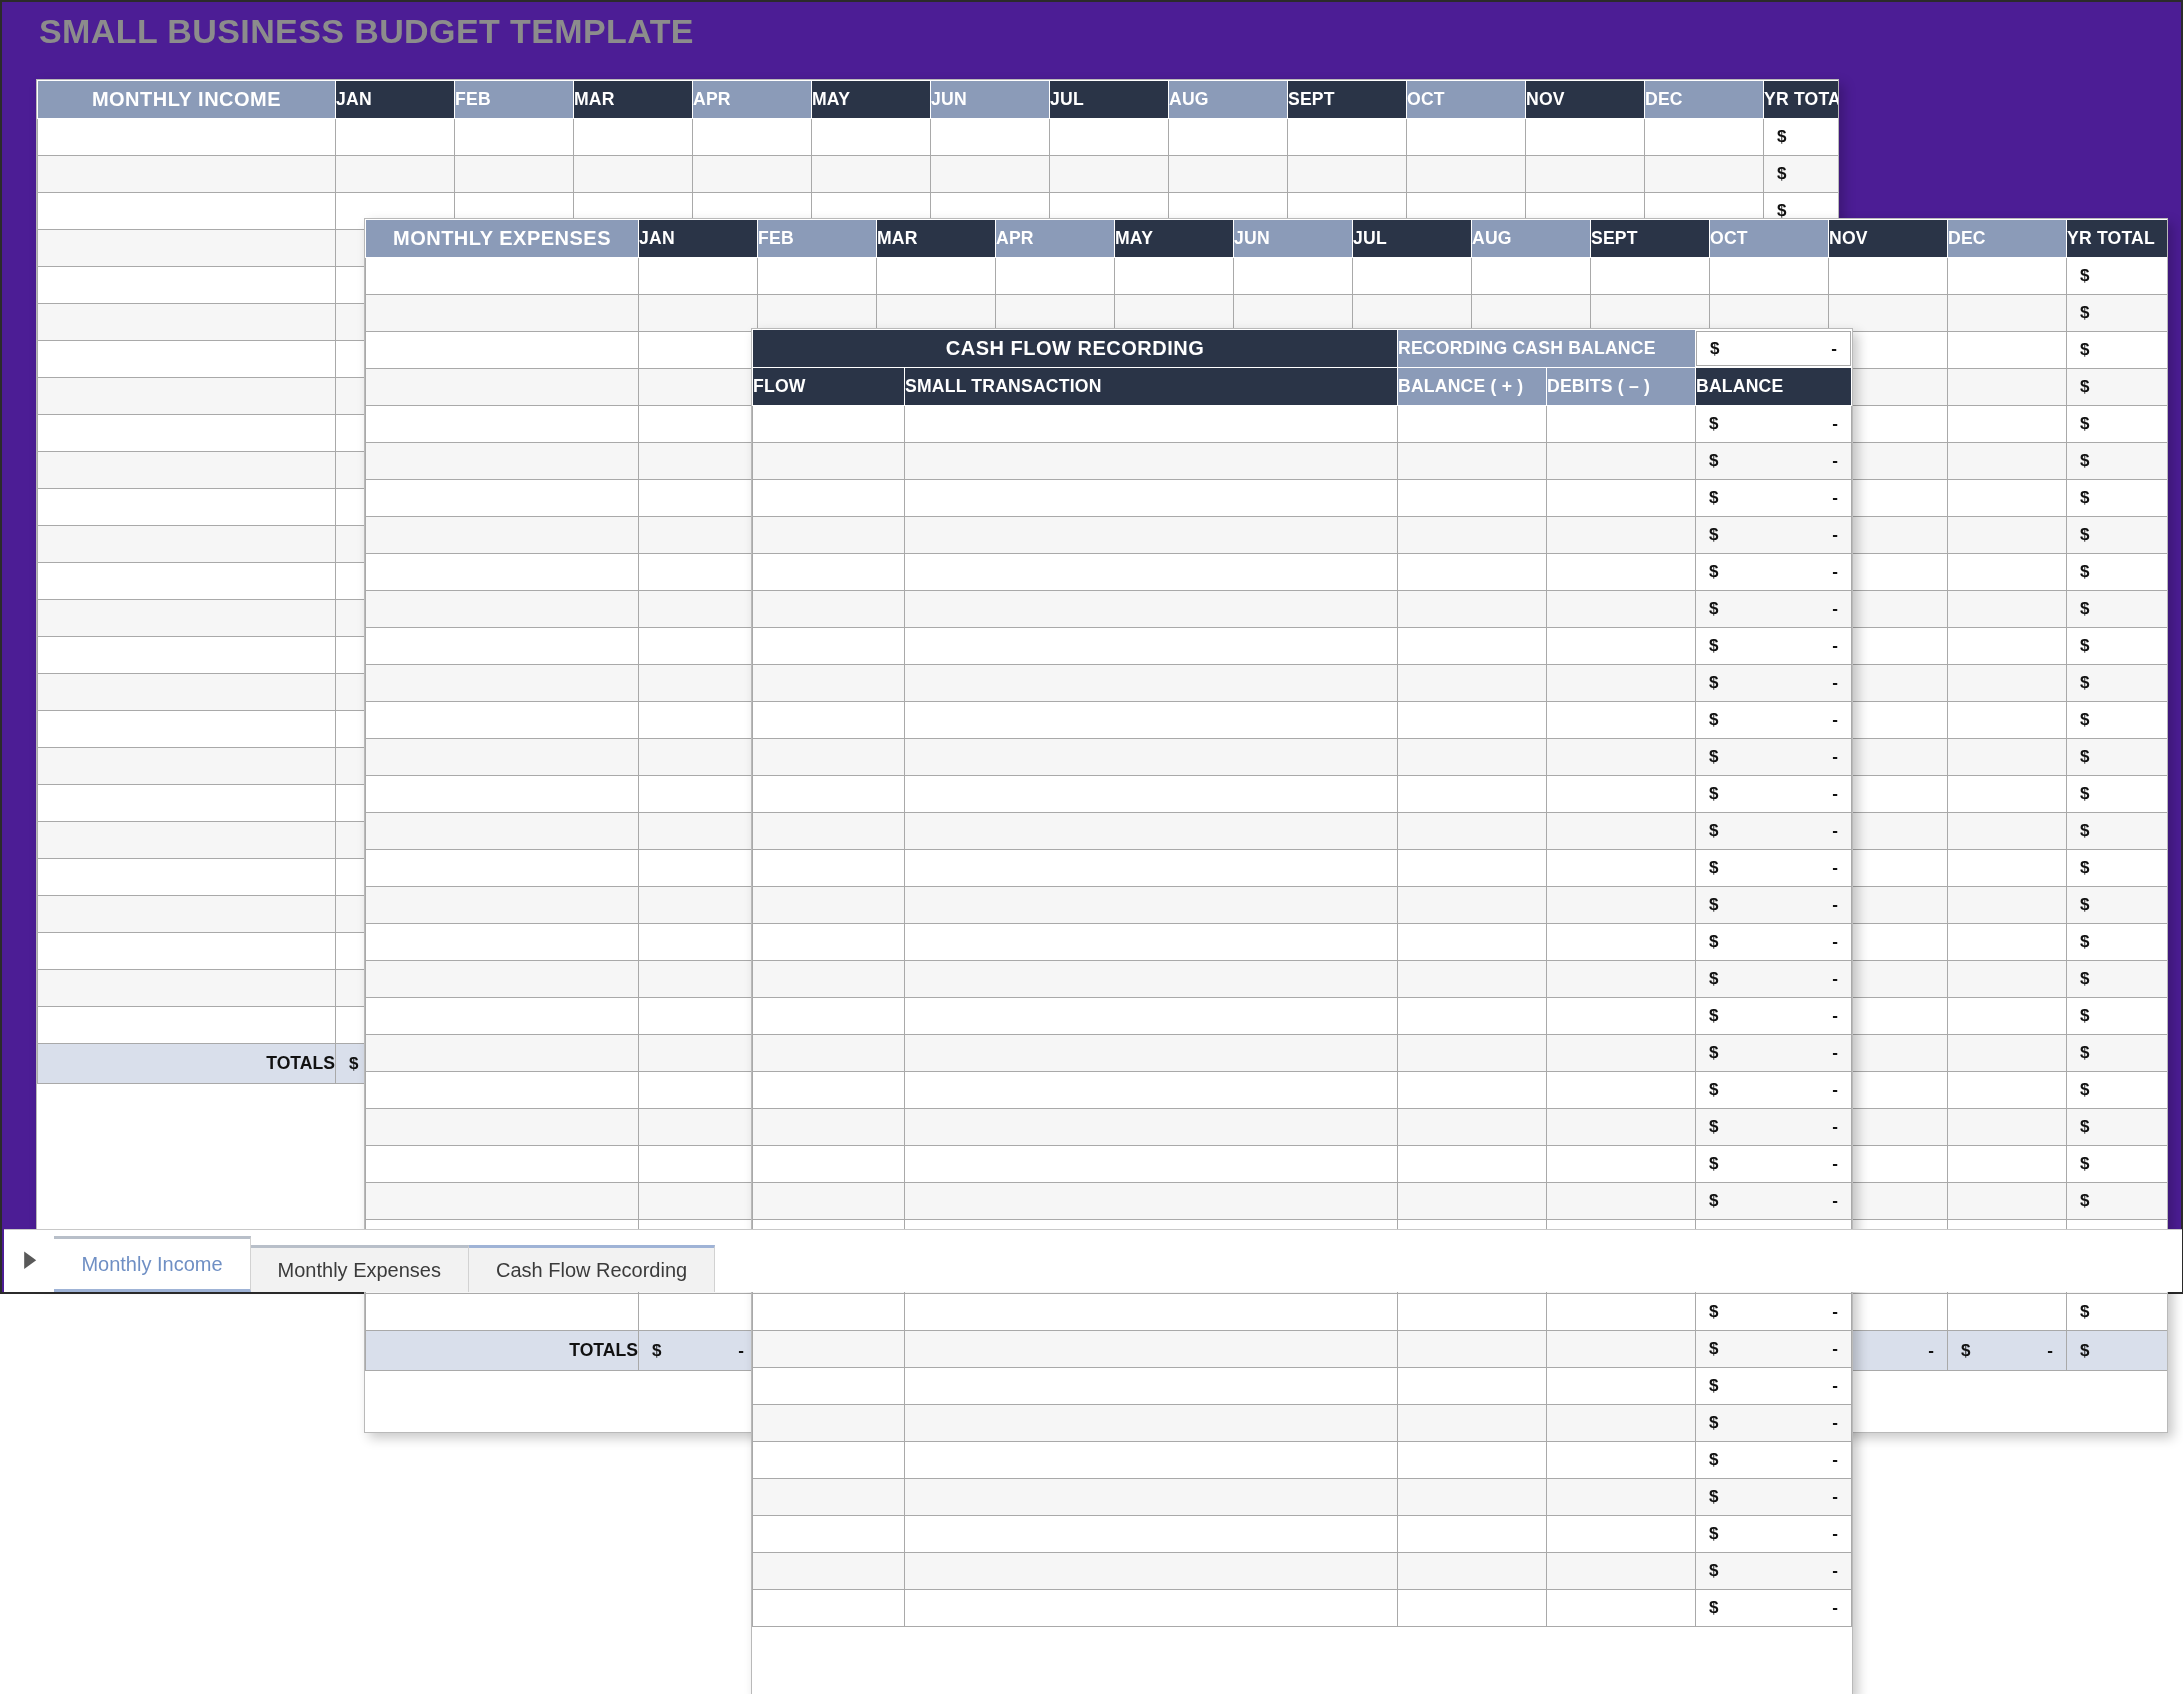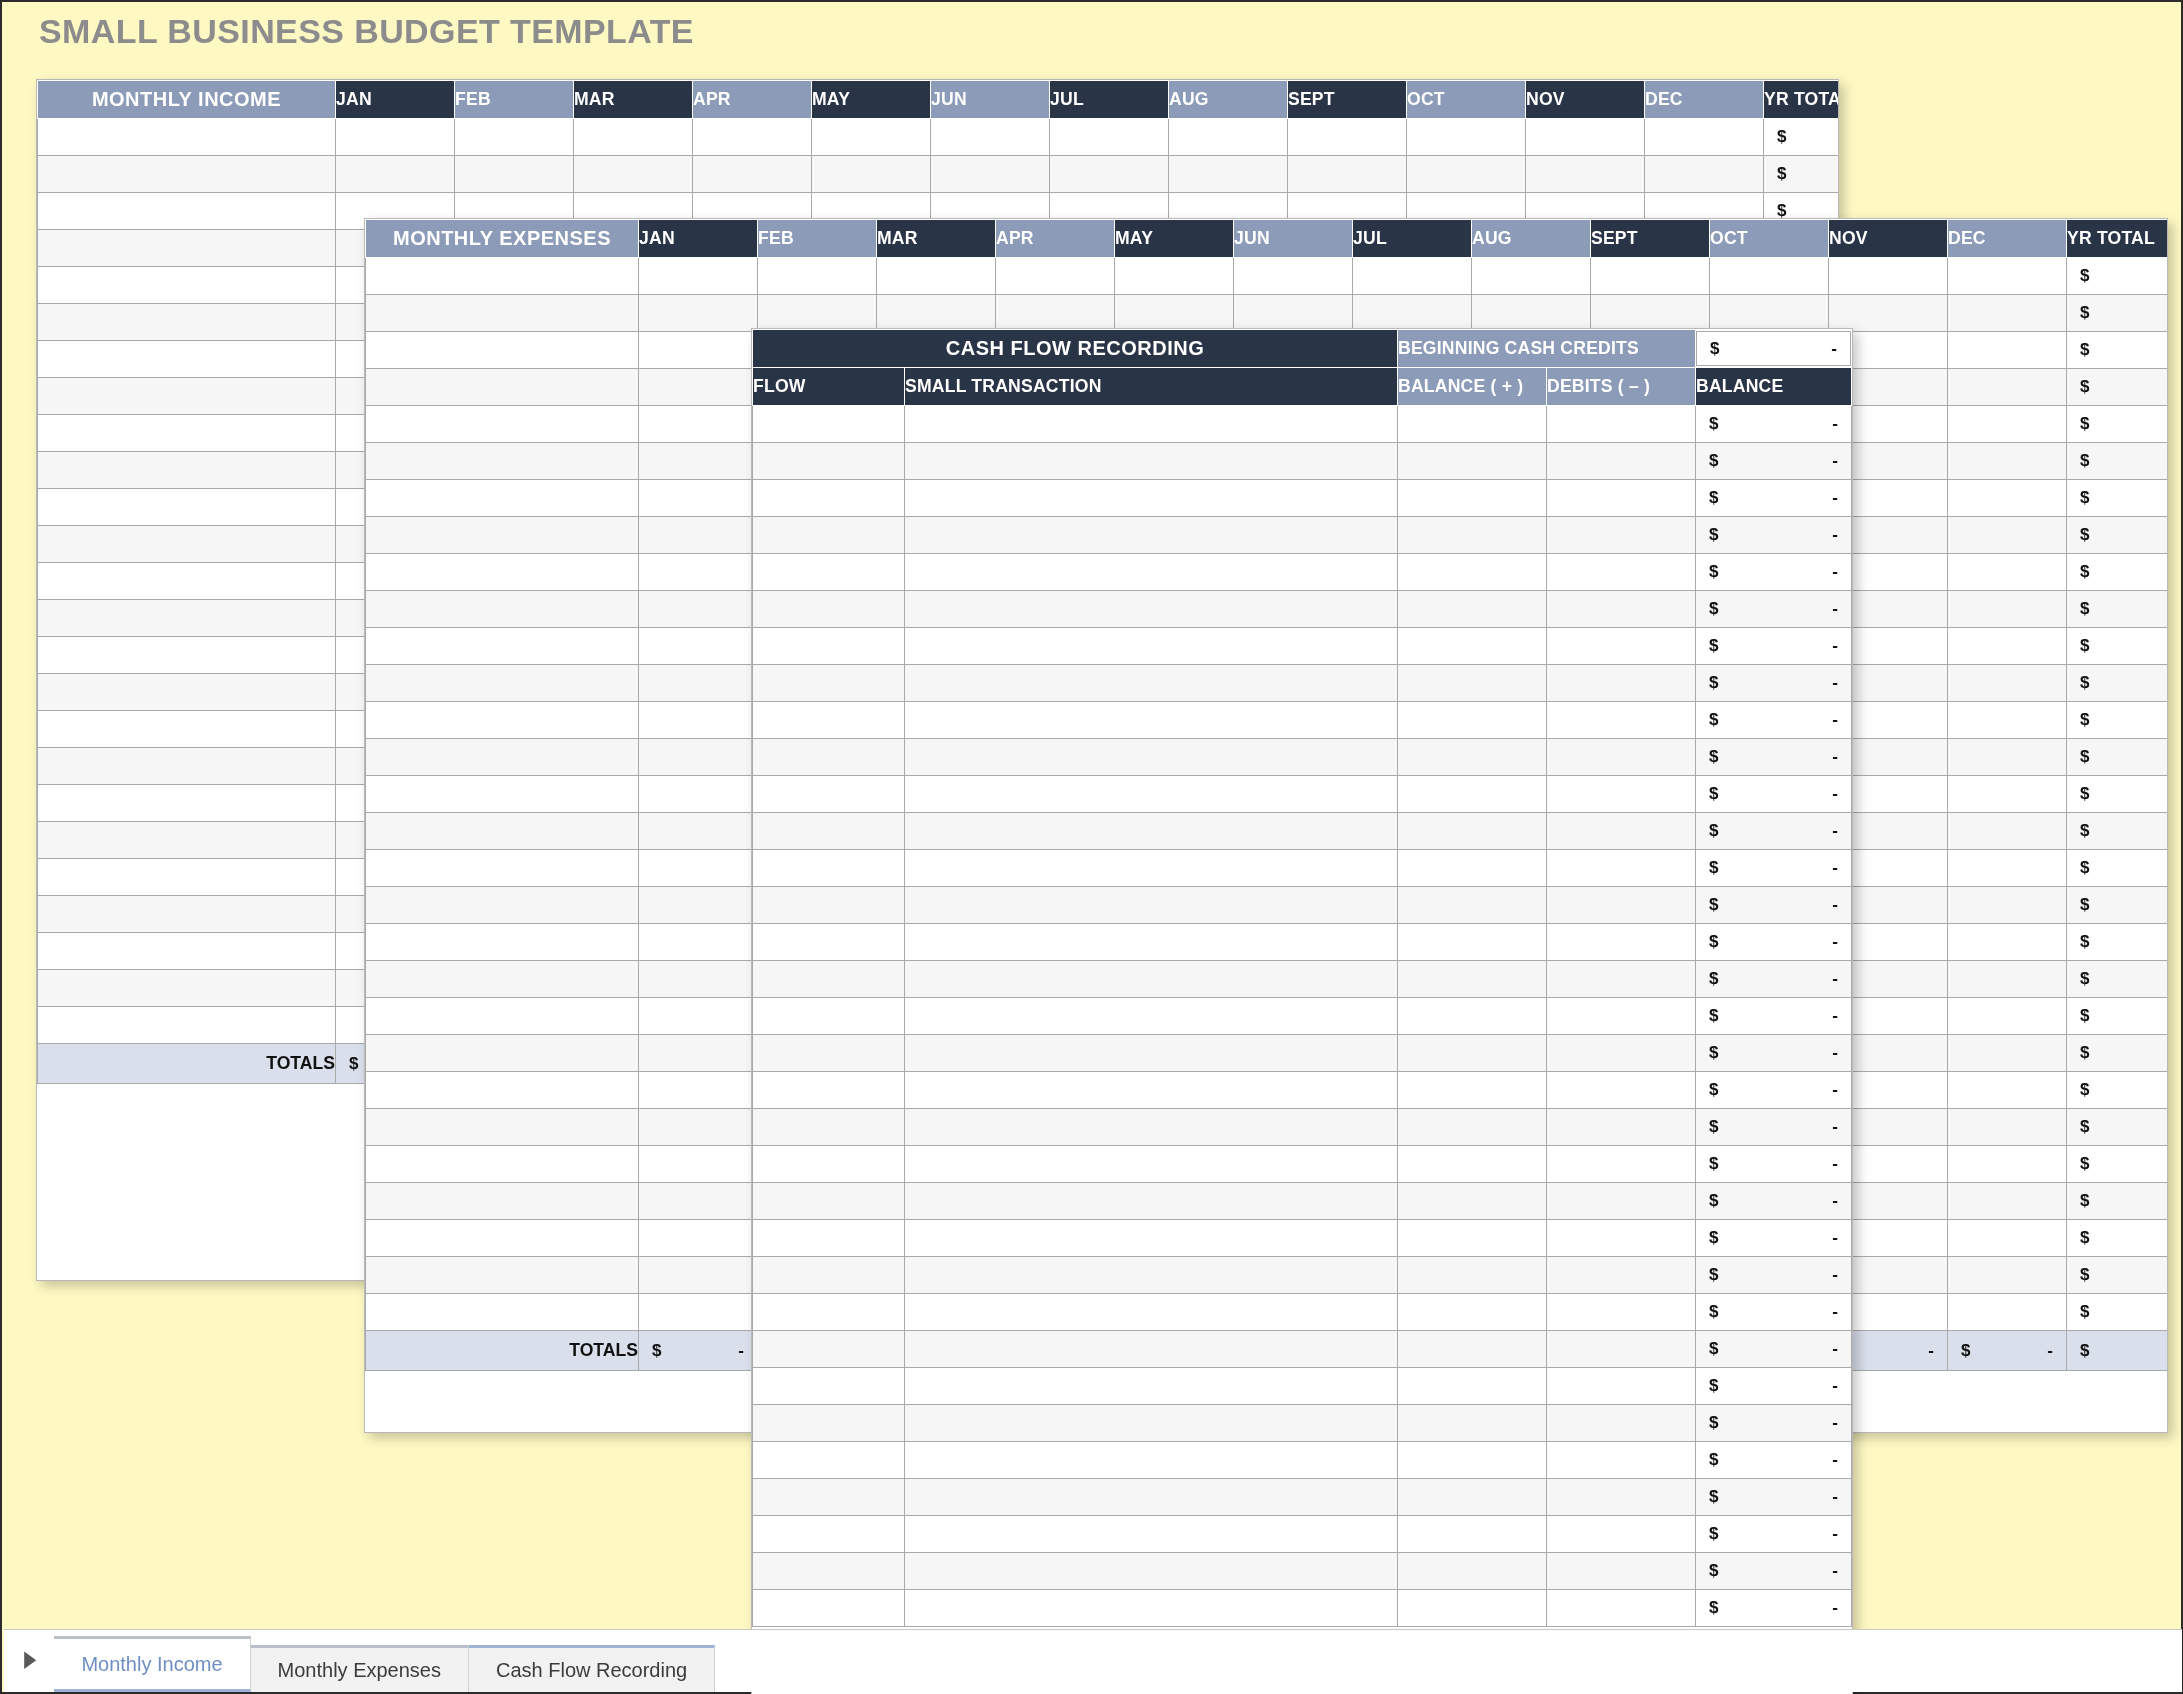--- a/index.html
+++ b/index.html
@@ -8,22 +8,22 @@
     width: 2183px;
     height: 1694px;
     background: #ffffff;
     font-family: "Liberation Sans", sans-serif;
     overflow: hidden;
   }
 
   #canvas {
     position: relative;
     width: 2183px;
-    height: 1694px;
-    background: #fef9c3;
+    height: 1294px;
+    background: #4c1d95;
     border: 2.4px solid #2b2b2b;
   }
 
   
   #page-title {
     position: absolute;
     left: 37px;
     top: 9.6px;
     font-size: 34px;
     font-weight: bold;
@@ -1468,21 +1468,21 @@
       <colgroup>
         <col style="width:152px">
         <col style="width:493px">
         <col style="width:149px">
         <col style="width:149px">
         <col style="width:156px">
       </colgroup>
       <thead>
         <tr>
           <th class="hd dark label" colspan="2">CASH FLOW RECORDING</th>
-          <th class="hd light" colspan="2">BEGINNING CASH CREDITS</th>
+          <th class="hd light" colspan="2">RECORDING CASH BALANCE</th>
           <th style="border:1.6px solid #ffffff; background:#ffffff;">
             <div class="money" style="border:0.8px solid #a9a9a9; height:35px;">
               <span class="sym">$</span>
               <span class="dash">-</span>
             </div>
           </th>
         </tr>
         <tr>
           <th class="hd dark">FLOW</th>
           <th class="hd dark">SMALL TRANSACTION</th>

